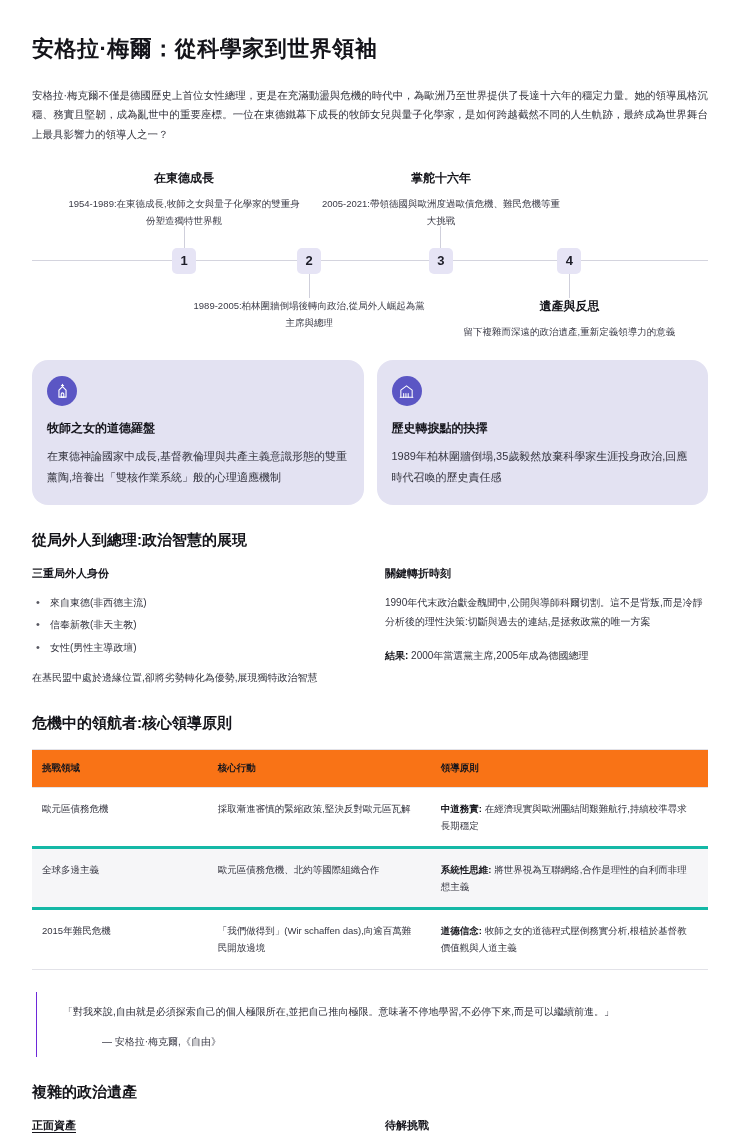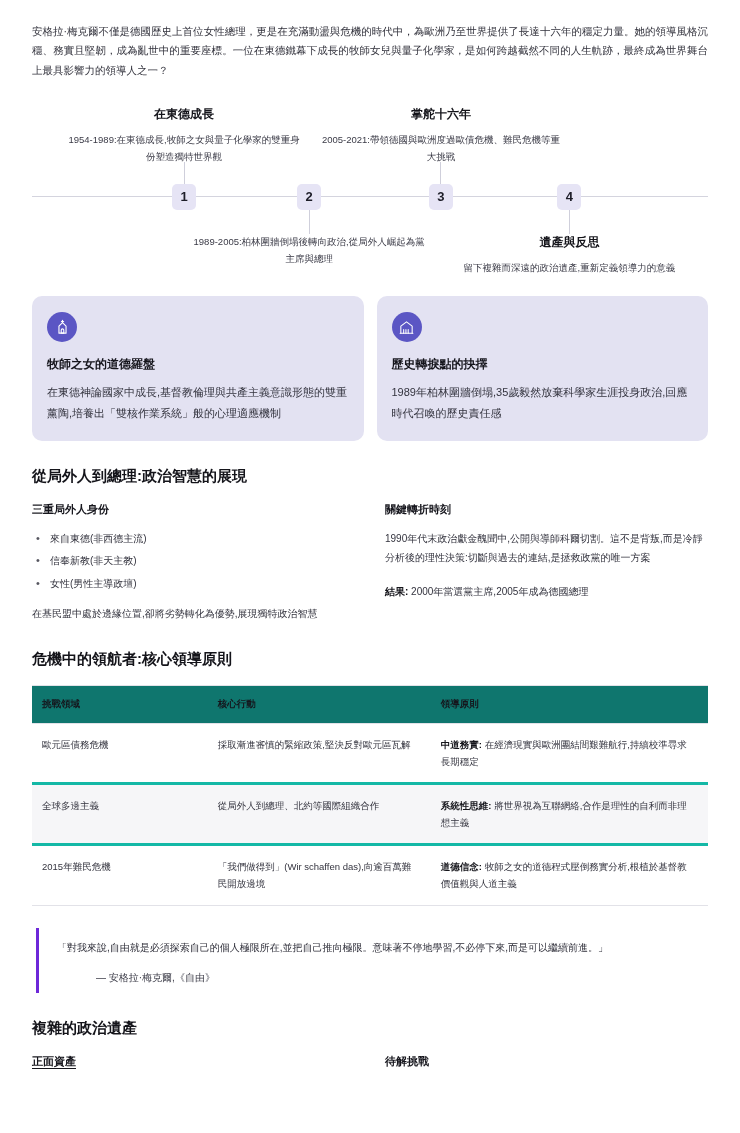--- a/index.html
+++ b/index.html
@@ -99,21 +99,21 @@
 
   
   .cards {
     display: flex;
     gap: 13px;
     margin: 4px 0 26px 0;
   }
   .card {
     flex: 1 1 0;
     background: #e3e2f2;
-    border-radius: 10px;
+    border-radius: 16px;
     padding: 16px 15px 18px 15px;
   }
   .card-icon {
     width: 30px;
     height: 30px;
     border-radius: 50%;
     background: #5b56c4;
     display: flex;
     align-items: center;
     justify-content: center;
@@ -199,60 +199,61 @@
     border-top: 1px solid #e2e2e8;
     border-bottom: 1px solid #e2e2e8;
   }
   table.data thead th {
     text-align: left;
     font-size: 9.5px;
     font-weight: bold;
     color: #15151c;
     padding: 12px 12px 12px 10px;
     border-bottom: 1px solid #e2e2e8;
-    background: #0f766e;
+    background: #f97316;
   }
   table.data tbody td {
     font-size: 9.5px;
     line-height: 1.8;
     color: #33333e;
     padding: 12px 12px 12px 10px;
     border-bottom: 3px solid #14b8a6;
     vertical-align: top;
   }
   table.data tbody tr:nth-child(even) td { background: #f6f6f8; }
   table.data tbody tr:last-child td { border-bottom: none; }
   table.data tbody td b { color: #14141a; font-weight: bold; }
   col.c1 { width: 26%; }
   col.c2 { width: 33%; }
   col.c3 { width: 41%; }
 
   
   .quote {
-    border-left: 3px solid #6d28d9;
-    padding: 10px 0 8px 18px;
+    border-left: 1px solid #6d28d9;
+    padding: 10px 0 8px 26px;
     margin: 22px 0 8px 4px;
   }
   .quote-text {
     font-size: 10px;
     line-height: 1.9;
     color: #2e2e39;
     margin-bottom: 14px;
   }
   .quote-attr {
     font-size: 10px;
     color: #3c3c48;
     margin-left: 39px;
   }
 </style>
 </head>
 <body>
 
 <div class="page">
 
+  <h1 class="doc-title">安格拉·梅爾：從科學家到世界領袖</h1>
 
   <p class="lede">安格拉·梅克爾不僅是德國歷史上首位女性總理，更是在充滿動盪與危機的時代中，為歐洲乃至世界提供了長達十六年的穩定力量。她的領導風格沉穩、務實且堅韌，成為亂世中的重要座標。一位在東德鐵幕下成長的牧師女兒與量子化學家，是如何跨越截然不同的人生軌跡，最終成為世界舞台上最具影響力的領導人之一？</p>
 
   <div class="timeline">
     <div class="tl-axis"></div>
 
     <div class="tl-node" style="left:22.5%;">
       <div class="tl-content above">
         <div class="tl-head">在東德成長</div>
         <div class="tl-desc">1954-1989:在東德成長,牧師之女與量子化學家的雙重身份塑造獨特世界觀</div>
@@ -357,21 +358,21 @@
       </tr>
     </thead>
     <tbody>
       <tr>
         <td>歐元區債務危機</td>
         <td>採取漸進審慎的緊縮政策,堅決反對歐元區瓦解</td>
         <td><b>中道務實:</b><span> 在經濟現實與歐洲團結間艱難航行,持續校準尋求長期穩定</span></td>
       </tr>
       <tr>
         <td>全球多邊主義</td>
-        <td>從局外人到總理、北約等國際組織合作</td>
+        <td>歐元區債務危機、北約等國際組織合作</td>
         <td><b>系統性思維:</b><span> 將世界視為互聯網絡,合作是理性的自利而非理想主義</span></td>
       </tr>
       <tr>
         <td>2015年難民危機</td>
         <td>「我們做得到」(Wir schaffen das),向逾百萬難民開放邊境</td>
         <td><b>道德信念:</b><span> 牧師之女的道德程式壓倒務實分析,根植於基督教價值觀與人道主義</span></td>
       </tr>
     </tbody>
   </table>
 

